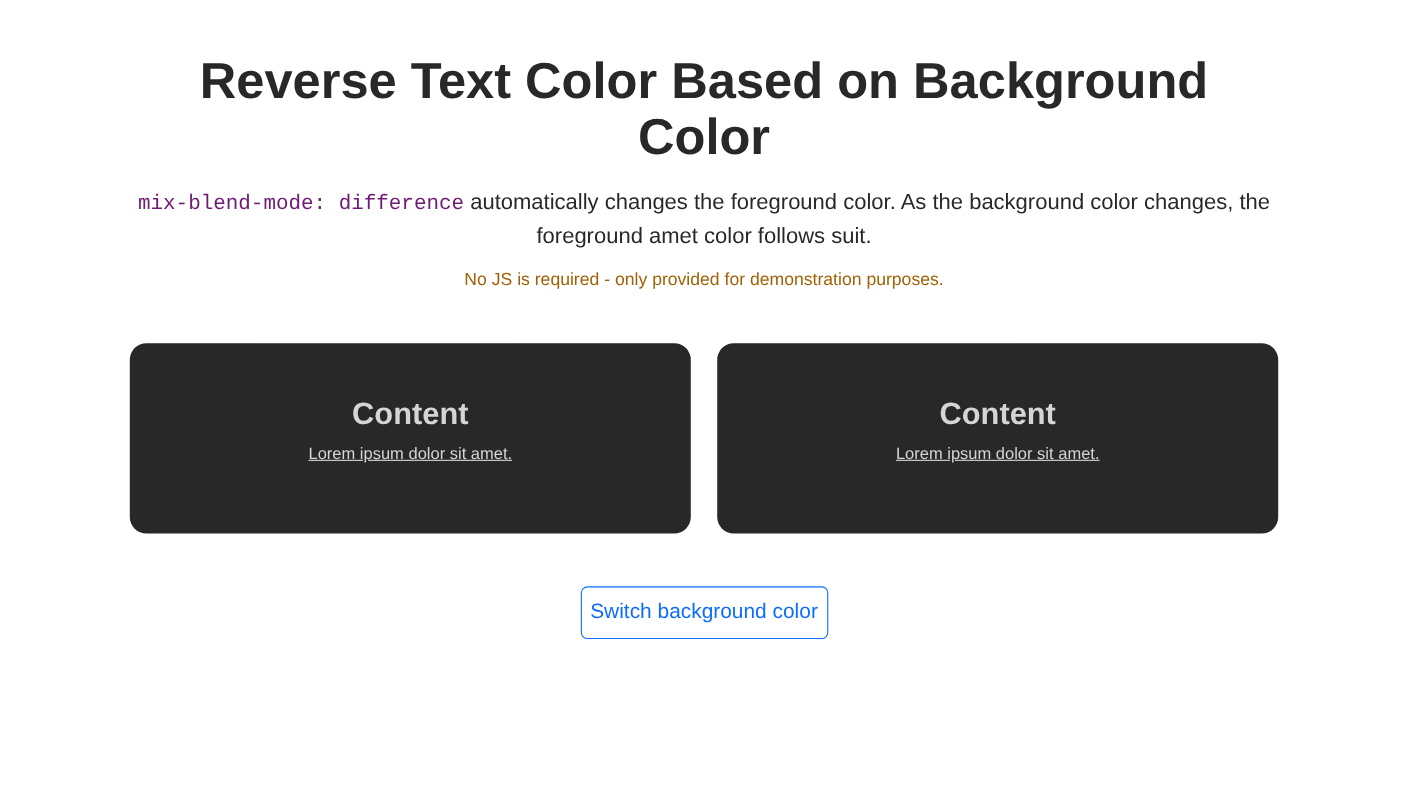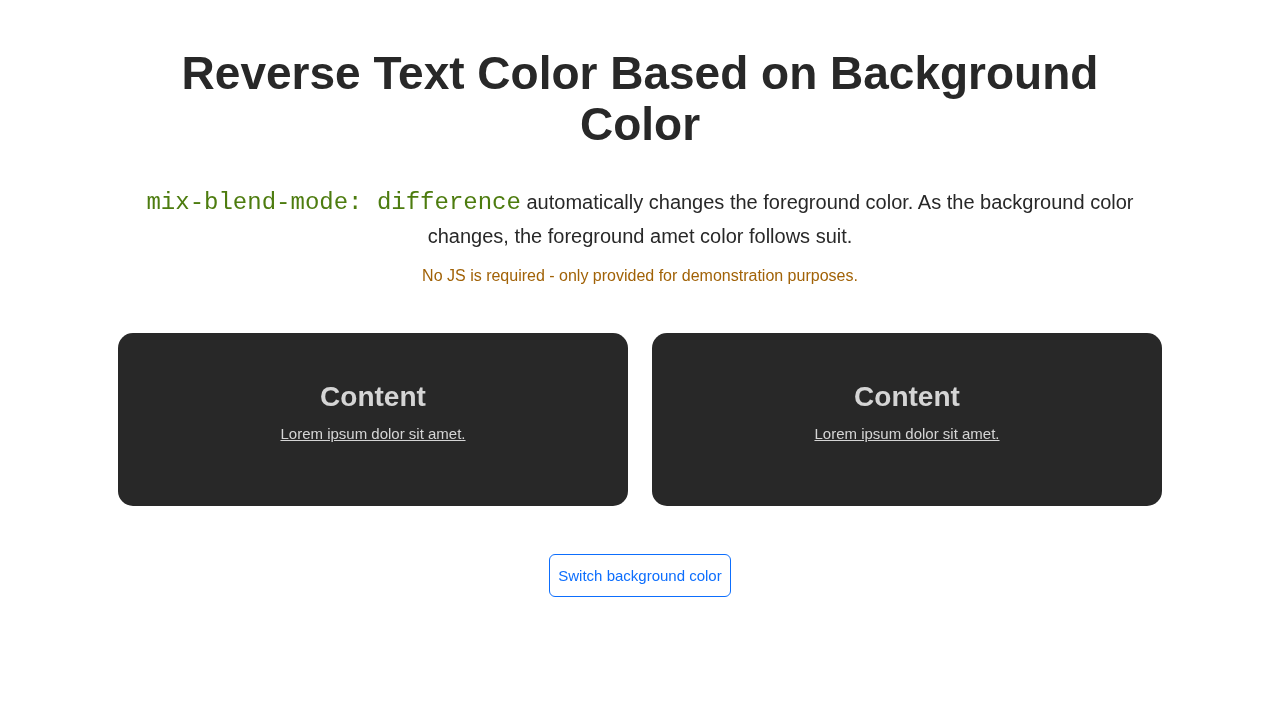--- a/index.html
+++ b/index.html
@@ -17,33 +17,33 @@
     }
     .container {
       max-width: 1044px;
       margin: 0 auto;
       text-align: center;
     }
     h1 {
       font-size: 46px;
       font-weight: 700;
       line-height: 1.1;
-      margin-bottom: 36px;
+      margin-bottom: 20px;
       color: #282828;
     }
     .subtitle {
       font-size: 20px;
       line-height: 1.5;
       margin-bottom: 16px;
       color: #282828;
     }
     code {
       font-family: 'Courier New', Consolas, monospace;
-      color: #4d7c0f;
-      font-size: 24px;
+      color: #701a75;
+      font-size: 19px;
     }
     .note {
       font-size: 16px;
       color: #a16207;
       margin-bottom: 48px;
     }
     .cards {
       display: flex;
       gap: 24px;
       margin-bottom: 48px;
@@ -66,21 +66,21 @@
       color: #d5d5d5;
       text-decoration: underline;
     }
     .button {
       display: inline-block;
       padding: 12px 8px;
       border: 1px solid #0d6efd;
       border-radius: 6px;
       color: #0d6efd;
       background: transparent;
-      font-size: 15px;
+      font-size: 19px;
       font-family: inherit;
       cursor: pointer;
     }
   </style>
 </head>
 <body>
 
 <div class="container">
   <h1>Reverse Text Color Based on Background Color</h1>
   <p class="subtitle">

